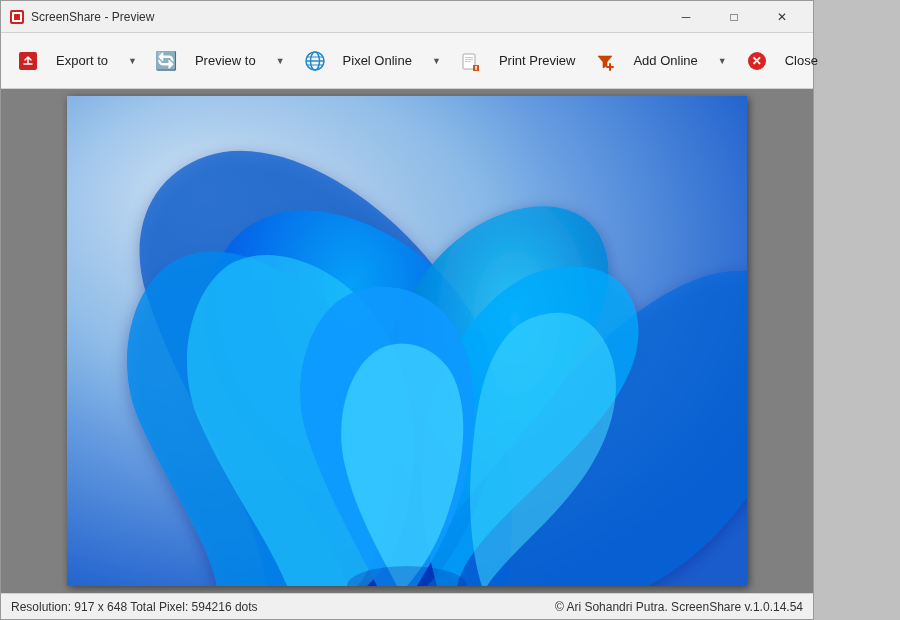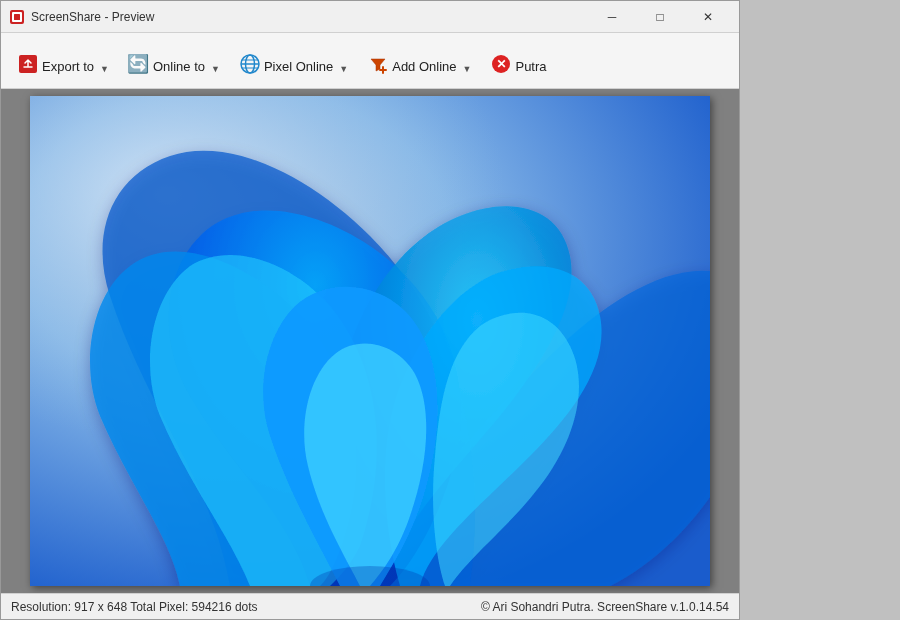--- a/index.html
+++ b/index.html
@@ -7,21 +7,21 @@
       width: 900px;
       height: 620px;
       font-family: 'Segoe UI', Tahoma, Geneva, Verdana, sans-serif;
       font-size: 13px;
       background: #c0c0c0;
       overflow: hidden;
     }
 
     
     .window {
-      width: 740px;
+      width: 814px;
       height: 620px;
       border: 1px solid #999;
       display: flex;
       flex-direction: column;
       background: #f0f0f0;
     }
 
     
     .title-bar {
       background: #f0f0f0;
@@ -71,22 +71,22 @@
       display: flex;
       align-items: center;
       padding: 0 8px;
       border-bottom: 1px solid #d0d0d0;
       gap: 2px;
       flex-shrink: 0;
     }
 
     .toolbar-btn {
       display: flex;
-      align-items: flex-end;
-      gap: 4px;
+      align-items: center;
+      gap: 18px;
       padding: 6px 8px;
       border: 1px solid transparent;
       background: transparent;
       cursor: pointer;
       border-radius: 4px;
       font-size: 13px;
       color: #222;
       white-space: nowrap;
       height: 40px;
     }
@@ -223,57 +223,71 @@
             <path d="M6 2v6M3 5l3-3 3 3M2 9h8" stroke="white" stroke-width="1.5" stroke-linecap="round"></path>
           </svg>
         </div>
       </span>
       <span>Export to</span>
       <span class="chevron">▼</span>
     </button>
 
     <button class="toolbar-btn">
       <span class="icon icon-convert">🔄</span>
-      <span>Online to</span>
+      <span>Preview to</span>
       <span class="chevron">▼</span>
     </button>
 
     <button class="toolbar-btn">
       <span class="icon">
         <svg width="20" height="20" viewBox="0 0 20 20">
           <circle cx="10" cy="10" r="9" fill="none" stroke="#2288cc" stroke-width="1.5"></circle>
           <ellipse cx="10" cy="10" rx="4.5" ry="9" fill="none" stroke="#2288cc" stroke-width="1.5"></ellipse>
           <line x1="1" y1="10" x2="19" y2="10" stroke="#2288cc" stroke-width="1.5"></line>
           <line x1="2" y1="6" x2="18" y2="6" stroke="#2288cc" stroke-width="1"></line>
           <line x1="2" y1="14" x2="18" y2="14" stroke="#2288cc" stroke-width="1"></line>
         </svg>
       </span>
       <span>Pixel Online</span>
       <span class="chevron">▼</span>
     </button>
 
 
+    <button class="toolbar-btn">
+      <span class="icon">
+        <svg width="20" height="20" viewBox="0 0 20 20" fill="none">
+          <rect x="2" y="3" width="12" height="15" rx="1" fill="white" stroke="#aaa" stroke-width="1"></rect>
+          <rect x="4" y="6" width="8" height="1" fill="#ccc"></rect>
+          <rect x="4" y="8" width="8" height="1" fill="#ccc"></rect>
+          <rect x="4" y="10" width="6" height="1" fill="#ccc"></rect>
+          <path d="M12 14 L18 14 L18 20 L12 20 Z" fill="#cc4400" opacity="0.9"></path>
+          <line x1="14" y1="16" x2="16" y2="16" stroke="white" stroke-width="1.2"></line>
+          <line x1="15" y1="15" x2="15" y2="19" stroke="white" stroke-width="1.2"></line>
+        </svg>
+      </span>
+      <span>Print Preview</span>
+    </button>
 
     <button class="toolbar-btn">
       <span class="icon">
         <svg width="20" height="20" viewBox="0 0 20 20" fill="none">
           <path d="M3 5 L8 11 L8 17 L12 15 L12 11 L17 5 Z" fill="#cc4400" stroke="#aa3300" stroke-width="0.5"></path>
           <line x1="15" y1="13" x2="15" y2="19" stroke="#cc4400" stroke-width="2" stroke-linecap="round"></line>
           <line x1="12" y1="16" x2="18" y2="16" stroke="#cc4400" stroke-width="2" stroke-linecap="round"></line>
         </svg>
       </span>
       <span>Add Online</span>
       <span class="chevron">▼</span>
     </button>
 
     <button class="toolbar-btn">
       <span class="icon">
         <div class="icon-close">✕</div>
       </span>
-      <span>Putra</span>
+      <span>Close</span>
     </button>
   </div>
 
   <div class="content-area">
     <div class="image-container">
       <div class="wallpaper">
         
         <svg viewBox="0 0 680 490" xmlns="http://www.w3.org/2000/svg" preserveAspectRatio="xMidYMid slice">
           <defs>
             <radialGradient id="bg" cx="30%" cy="30%" r="80%">

